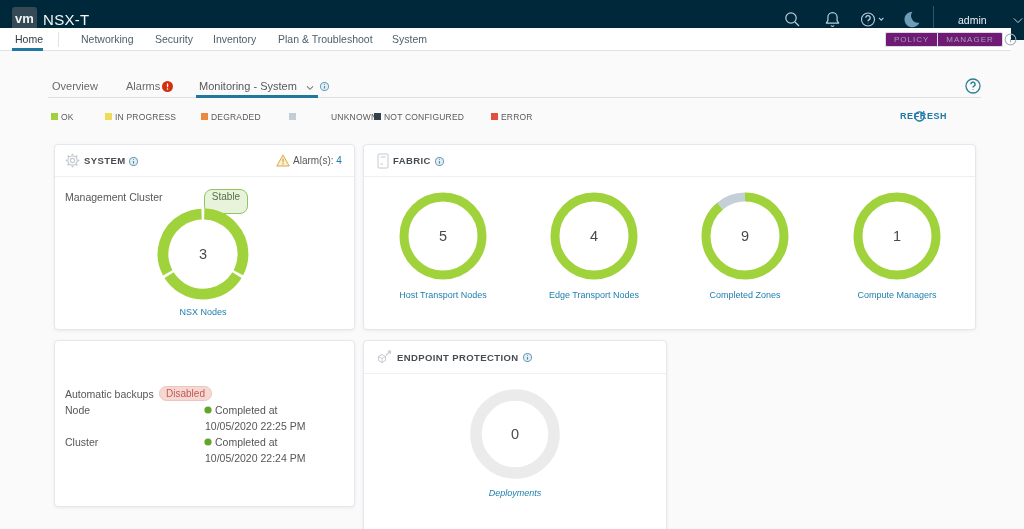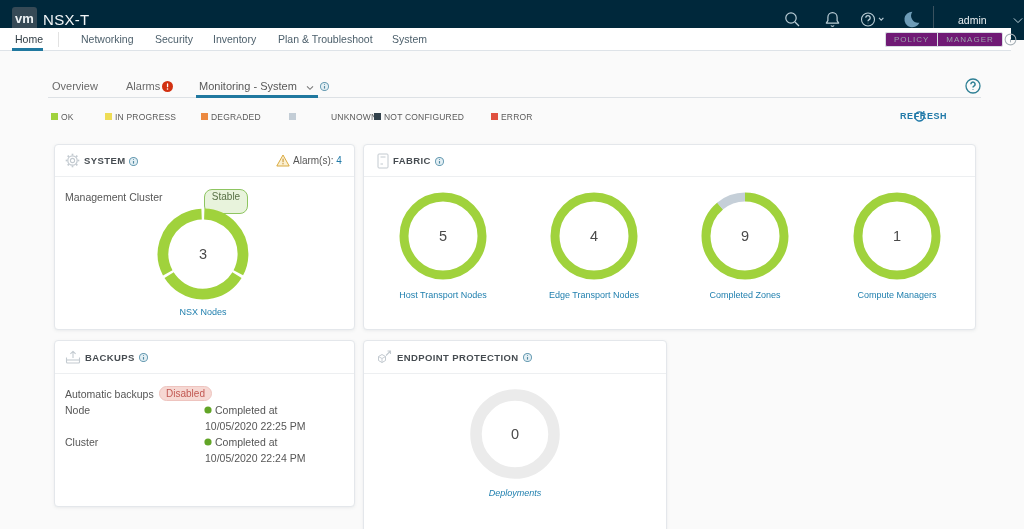--- a/index.html
+++ b/index.html
@@ -219,33 +219,20 @@
   <div class="donut-label" style="left:311px;top:145px;width:140px;">Completed Zones</div>
 
   <svg class="abs" style="left:489px;top:47px" width="88" height="88" viewBox="0 0 88 88" fill="none">
     <circle cx="44" cy="44" r="39" stroke="#a0d23c" stroke-width="9"></circle>
     <text x="44" y="49" font-family="Liberation Sans, sans-serif" font-size="14.5" fill="#4a4a4a" text-anchor="middle">1</text>
   </svg>
   <div class="donut-label" style="left:463px;top:145px;width:140px;">Compute Managers</div>
 </div>
 
 <div class="card" style="left:54px;top:340px;width:301px;height:167px;">
-  <div class="card-head" style="height:33px;">
-    <svg width="16" height="16" viewBox="0 0 16 16" fill="none" stroke="#c3cad0" stroke-width="1.1" style="flex:none">
-      <path d="M1.5 8.5 v4.5 a1 1 0 0 0 1 1 h11 a1 1 0 0 0 1 -1 v-4.5"></path>
-      <path d="M1.5 11 h13"></path>
-      <path d="M8 9 v-6.5 m-2.6 2.4 l2.6 -2.6 l2.6 2.6" stroke-linejoin="round"></path>
-    </svg>
-    <span class="card-title ihead">BACKUPS</span>
-    <svg width="9" height="9" viewBox="0 0 12 12" fill="none" style="flex:none;margin-top:1px">
-      <circle cx="6" cy="6" r="5.4" stroke="#6d9fb5" stroke-width="1.4" fill="#e3eff4"></circle>
-      <line x1="6" y1="5.4" x2="6" y2="8.8" stroke="#4f87a0" stroke-width="1.5"></line>
-      <circle cx="6" cy="3.4" r="0.7" fill="#4f87a0"></circle>
-    </svg>
-  </div>
 
   <div class="abs body-tx" style="left:10px;top:47px;">Automatic backups</div>
   <div class="pill" style="left:104px;top:45px;width:53px;height:15px;line-height:14px;background:#f6d8d3;border:1px solid #eec4bf;color:#c25953;">Disabled</div>
   <div class="abs body-tx" style="left:10px;top:63px;">Node</div>
   <svg class="abs" style="left:149px;top:65px" width="8" height="8" viewBox="0 0 8 8">
       <circle cx="4" cy="4" r="3.6" fill="#62a527"></circle>
     </svg>
   <div class="abs body-tx" style="left:160px;top:63px;">Completed at</div>
   <div class="abs body-tx" style="left:150px;top:79px;">10/05/2020 22:25 PM</div>
   <div class="abs body-tx" style="left:10px;top:95px;">Cluster</div>

